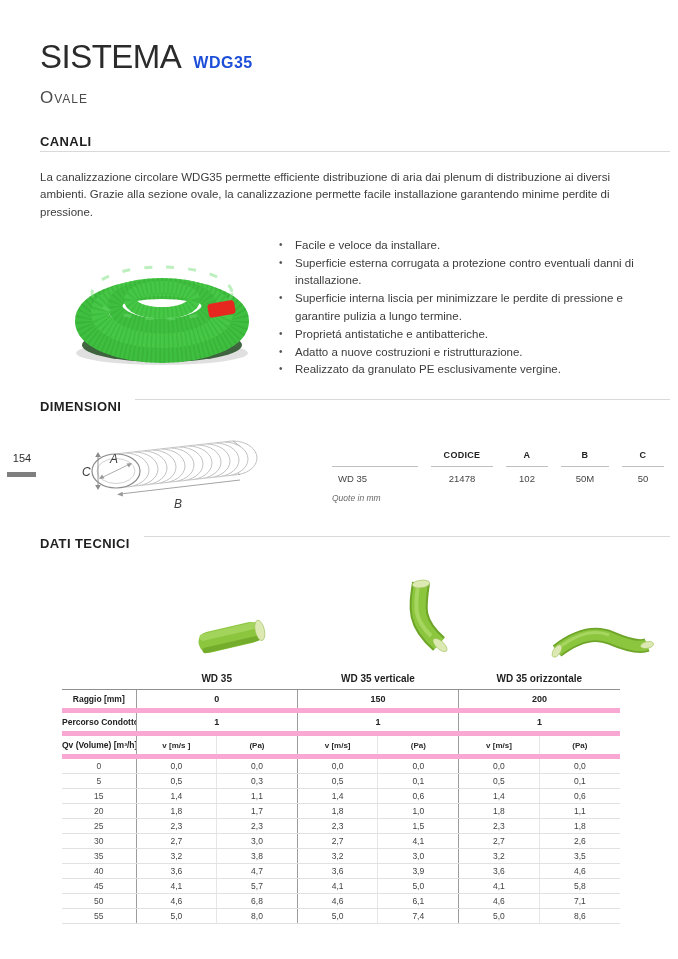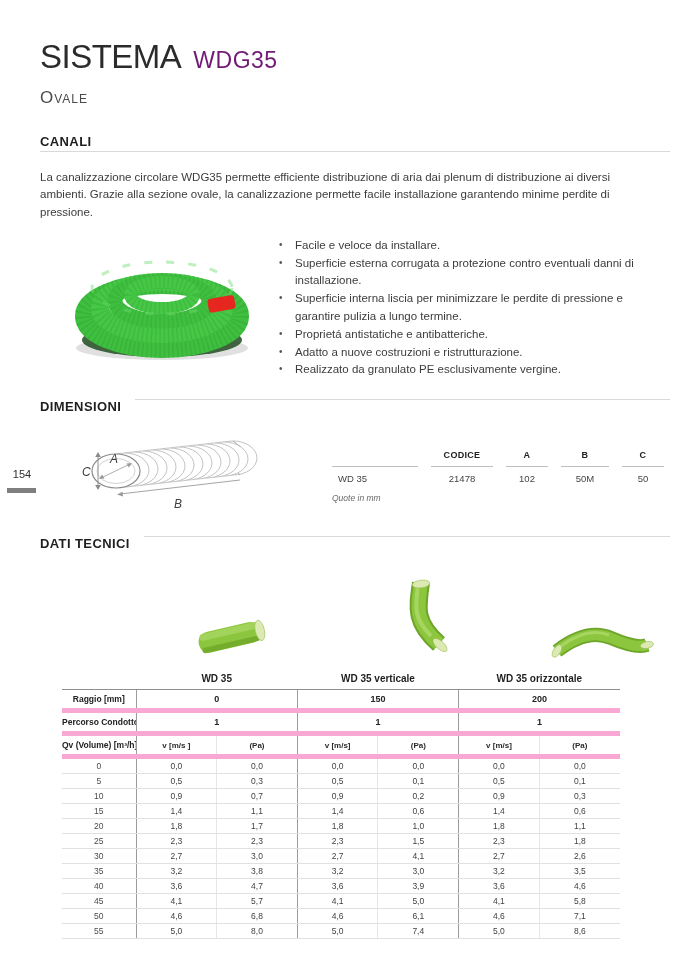--- a/index.html
+++ b/index.html
@@ -4,55 +4,55 @@
 <style>
   * { margin:0; padding:0; box-sizing:border-box; }
   html,body { background:#ffffff; }
   body { font-family:"Liberation Sans", sans-serif; color:#3a3a3a; }
   .page { position:relative; width:678px; height:959px; background:#fff; overflow:hidden; margin:0 auto; }
   .content { padding:38px 8px 0 40px; }
 
   
   .title-line { display:flex; align-items:baseline; gap:12px; }
   .title { font-size:33px; font-weight:400; letter-spacing:-0.5px; color:#2b2b2b; }
-  .title-model { font-size:23px; font-weight:normal; color:#701a75; letter-spacing:0.5px; }
+  .title-model { font-size:16px; font-weight:bold; color:#1d4ed8; letter-spacing:0.5px; }
   .subtitle { font-variant:small-caps; font-size:17px; color:#4a4a4a; letter-spacing:1px; margin-top:12px; }
 
   
   .sec-heading { font-size:13px; font-weight:bold; letter-spacing:0.4px; color:#1f1f1f; }
   .heading-underlined { margin-top:26px; border-bottom:1px solid #d9d9d9; padding-bottom:2px; }
   .heading-ruled { display:flex; align-items:flex-start; gap:14px; }
   .heading-ruled .rule { flex:1; height:1px; background:#d9d9d9; }
 
   
   .intro { margin-top:17px; font-size:11.5px; line-height:1.5; color:#3c3c3c; max-width:586px; }
 
   
-  .media-row { margin-top:14px; display:flex; align-items:center; }
+  .media-row { margin-top:14px; display:flex; align-items:flex-end; }
   .coil-figure { width:188px; margin-left:28px; flex:none; }
   .feature-list { list-style:none; margin-left:18px; width:368px; margin-top:2px; }
   .feature-list li { position:relative; padding-left:21px; font-size:11.5px; line-height:1.55; color:#3c3c3c; }
   .feature-list li::before { content:"•"; position:absolute; left:5px; top:0; font-size:10px; color:#555; }
 
   
   .dim-row { display:flex; align-items:flex-start; margin-top:16px; }
   .dim-drawing { margin-left:30px; flex:none; }
   .dim-table-block { margin-left:66px; margin-top:20px; }
   .dim-table { display:flex; gap:13px; }
   .dim-col { display:flex; flex-direction:column; }
   .dim-th { font-size:9px; font-weight:bold; color:#222; text-align:center; letter-spacing:0.3px; padding-bottom:5px; min-height:16px; }
   .dim-underline { height:1px; background:#bfbfbf; }
   .dim-td { font-size:9.5px; color:#444; text-align:center; padding-top:6px; }
   .dim-col.c0 { width:86px; } .dim-col.c0 .dim-td { text-align:left; padding-left:6px; }
   .dim-col.c1 { width:62px; } .dim-col.c2 { width:42px; }
   .dim-col.c3 { width:48px; } .dim-col.c4 { width:42px; }
   .dim-caption { font-size:8.5px; font-style:italic; color:#6a6a6a; margin-top:9px; }
 
   
-  .page-marker { position:absolute; left:7px; top:468px; width:30px; text-align:center; }
+  .page-marker { position:absolute; left:7px; top:452px; width:30px; text-align:center; }
   .page-number { font-size:11px; color:#2e2e2e; }
   .page-bar { width:29px; height:5px; background:#7f7f7f; margin-top:8px; }
 
   
   .fittings-row { margin-top:22px; margin-left:96px; width:558px; display:flex; height:92px; }
   .fitting-cell { flex:1; display:flex; align-items:flex-end; justify-content:center; }
 
   .flow { border-collapse:collapse; table-layout:fixed; width:558px; margin-left:22px; margin-top:6px; }
   .flow td { text-align:center; font-size:8.5px; color:#3f3f3f; padding:2px 0; height:11px;
              border-bottom:1px solid #e1e1e1; overflow:hidden; white-space:nowrap; }
@@ -291,29 +291,20 @@
           <tr>
             <td class="qv">5</td>
             <td class="val gdiv">0,5</td>
             <td class="val ldiv">0,3</td>
             <td class="val gdiv">0,5</td>
             <td class="val ldiv">0,1</td>
             <td class="val gdiv">0,5</td>
             <td class="val ldiv">0,1</td>
           </tr>
           <tr>
-            <td class="qv">10</td>
-            <td class="val gdiv">0,9</td>
-            <td class="val ldiv">0,7</td>
-            <td class="val gdiv">0,9</td>
-            <td class="val ldiv">0,2</td>
-            <td class="val gdiv">0,9</td>
-            <td class="val ldiv">0,3</td>
-          </tr>
-          <tr>
             <td class="qv">15</td>
             <td class="val gdiv">1,4</td>
             <td class="val ldiv">1,1</td>
             <td class="val gdiv">1,4</td>
             <td class="val ldiv">0,6</td>
             <td class="val gdiv">1,4</td>
             <td class="val ldiv">0,6</td>
           </tr>
           <tr>
             <td class="qv">20</td>

